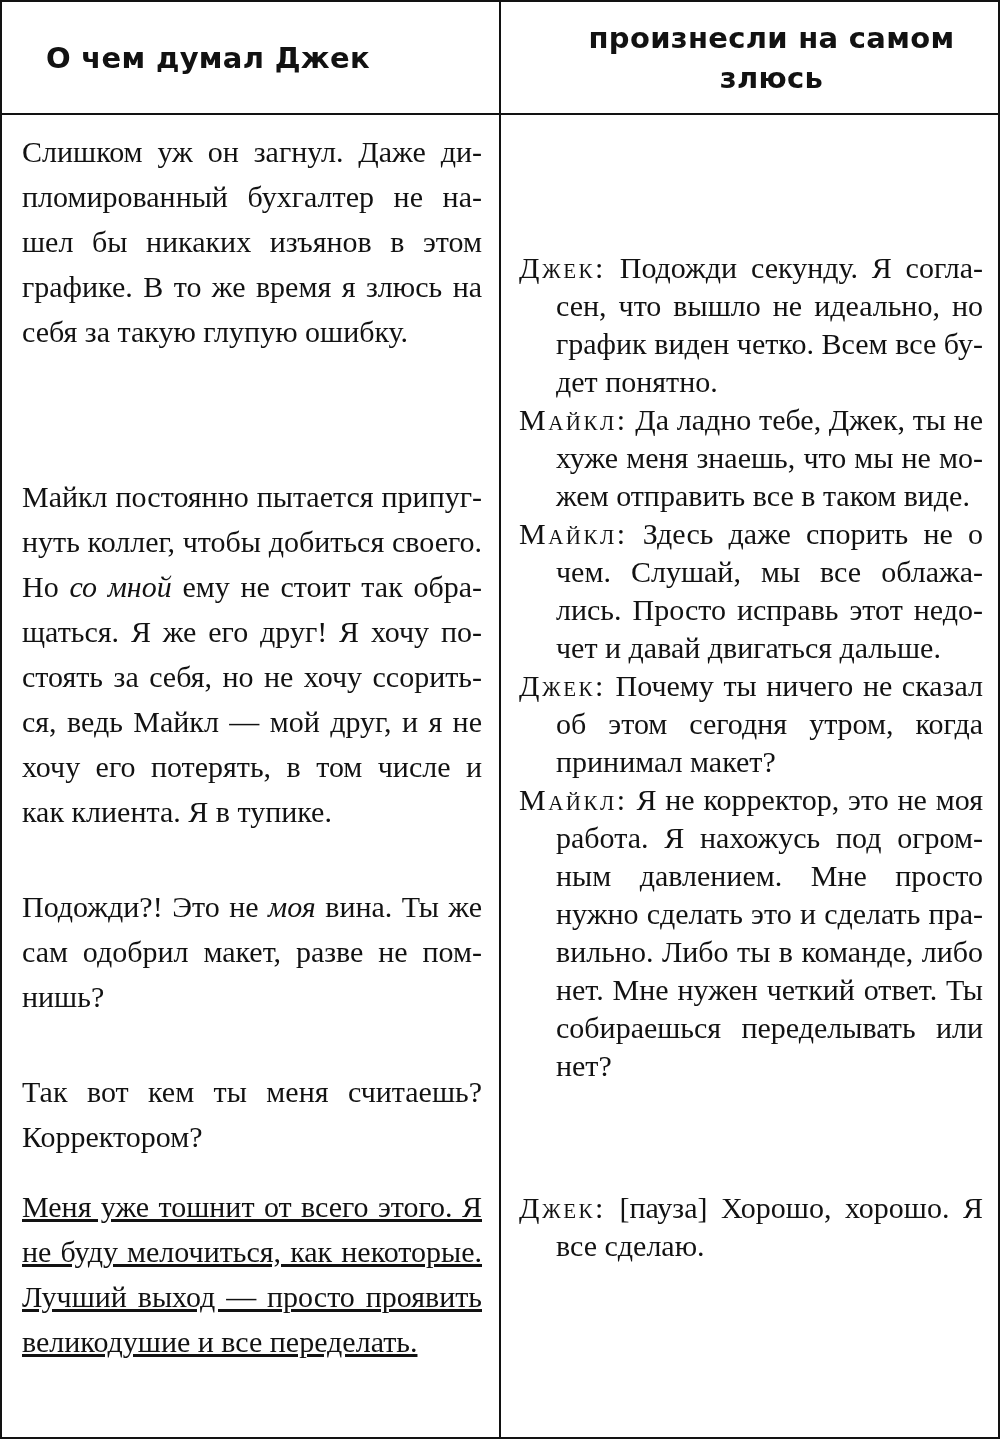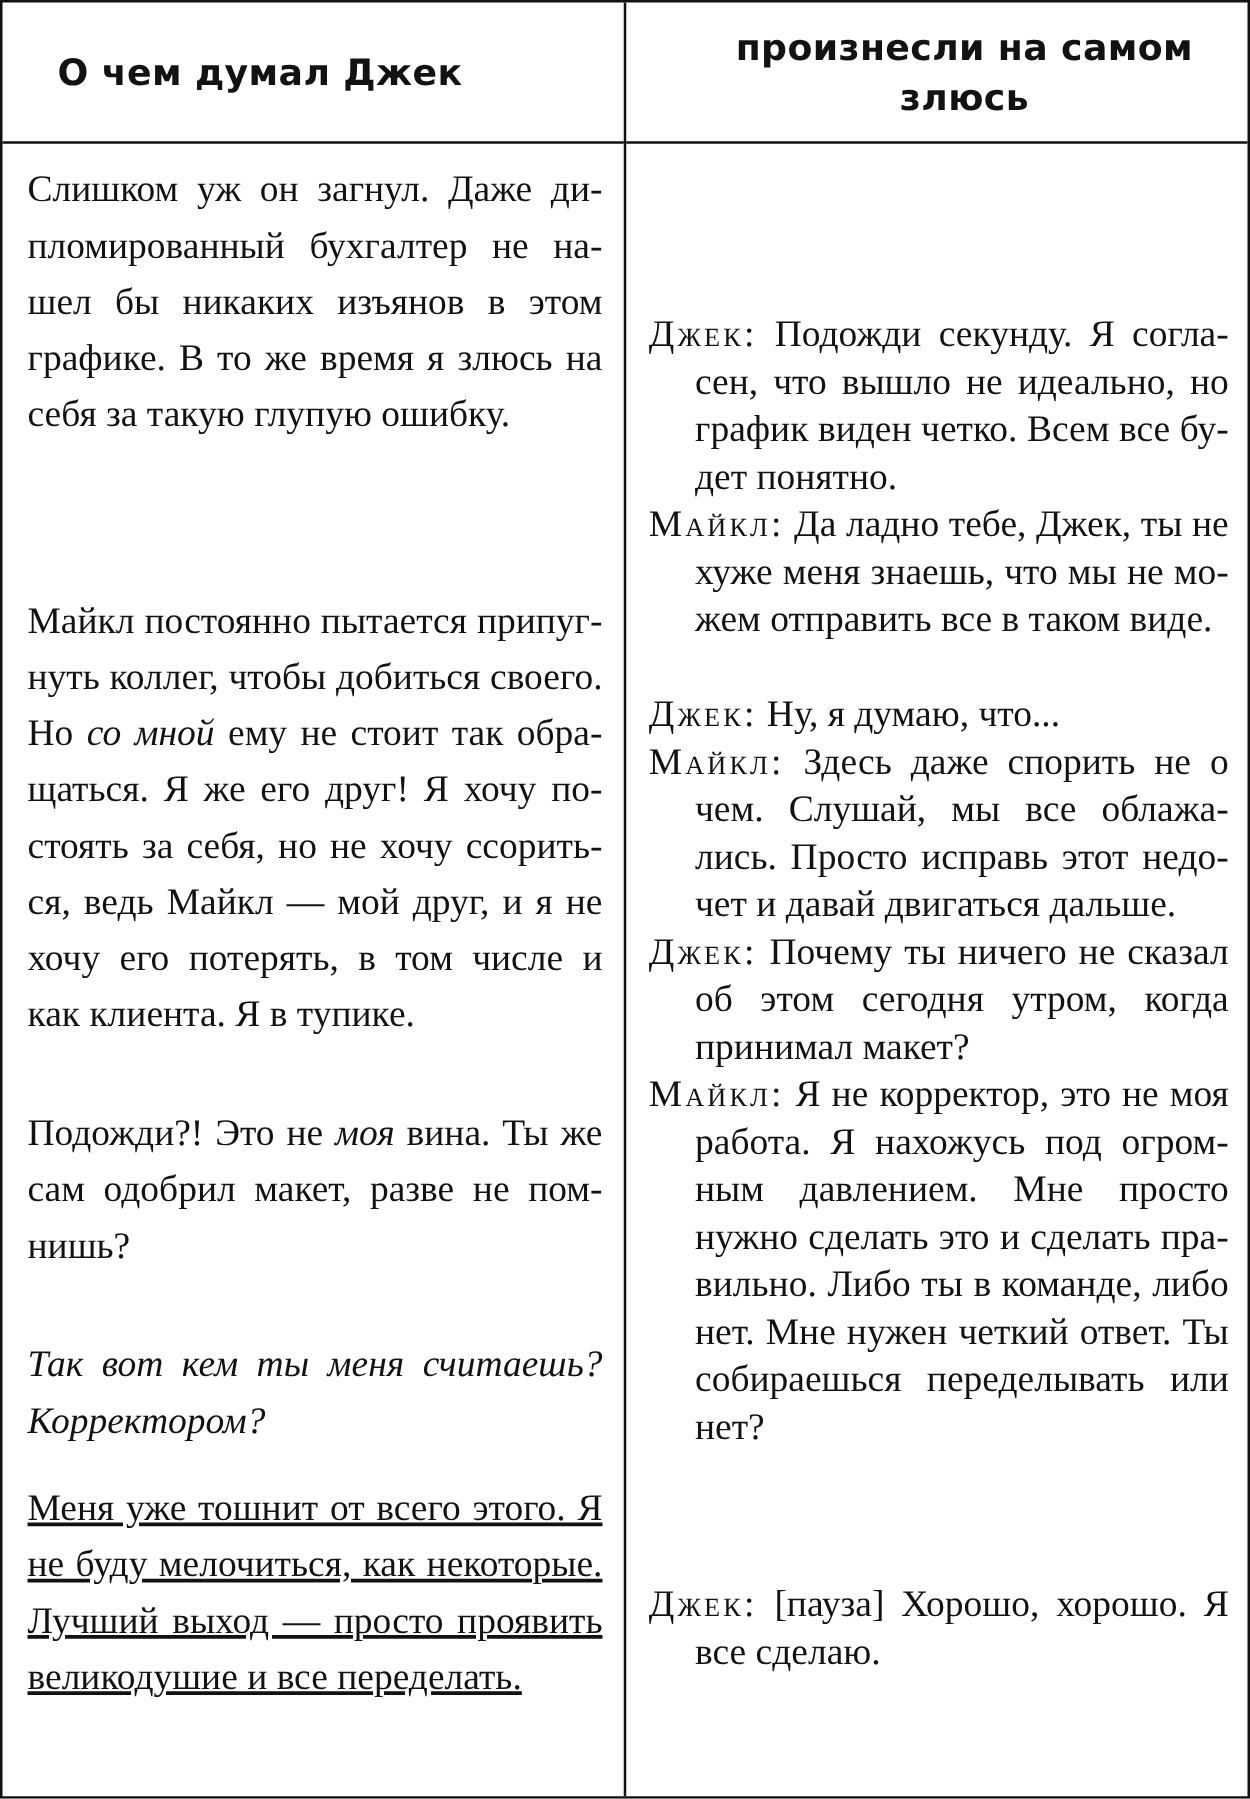--- a/index.html
+++ b/index.html
@@ -47,21 +47,21 @@
     text-align: justify;
     hyphens: manual;
   }
   .left .col-body  { padding: 0 17px 0 20px; line-height: 45px; }
   .right .col-body { padding: 0 15px 0 18px; line-height: 38px; }
 
   .para { margin: 0; }
   .p1 { margin-top: 14px; }
   .p2 { margin-top: 120px; }
   .p3 { margin-top: 50px; }
-  .p4 { margin-top: 50px; font-style: italic; }
+  .p4 { margin-top: 50px; }
   .p5 { margin-top: 25px; text-decoration: underline; }
 
   .entry {
     margin: 0;
     padding-left: 37px;
     text-indent: -37px;
   }
   .e1 { margin-top: 134px; }
   .e2 { margin-top: 0; }
   .e3 { margin-top: 38px; }
@@ -94,21 +94,20 @@
     </div>
   </section>
 
   <section class="col right">
     <header class="col-header">
       <span class="hline">произнесли на самом злюсь</span>
     </header>
     <div class="col-body">
       <p class="entry e1"><span class="speaker">Джек:</span><span> Подожди секунду. Я согла­сен, что вышло не иде­аль­но, но гра­фик ви­ден чет­ко. Всем все бу­дет по­нят­но.</span></p>
       <p class="entry e2"><span class="speaker">Майкл:</span><span> Да ладно тебе, Джек, ты не хуже меня зна­ешь, что мы не мо­жем от­пра­вить все в та­ком ви­де.</span></p>
-      <p class="entry e3"><span class="speaker">Джек:</span><span> Ну, я думаю, что...</span></p>
       <p class="entry e4"><span class="speaker">Майкл:</span><span> Здесь даже спорить не о чем. Слу­шай, мы все обла­жа­лись. Просто ис­правь этот не­до­чет и да­вай дви­гать­ся даль­ше.</span></p>
       <p class="entry e5"><span class="speaker">Джек:</span><span> Почему ты ничего не ска­зал об этом се­год­ня ут­ром, когда при­ни­мал ма­кет?</span></p>
       <p class="entry e6"><span class="speaker">Майкл:</span><span> Я не корректор, это не моя ра­бо­та. Я на­хо­жусь под ог­ром­ным дав­ле­ни­ем. Мне просто нуж­но сде­лать это и сде­лать пра­виль­но. Либо ты в ко­ман­де, либо нет. Мне ну­жен чет­кий от­вет. Ты со­би­ра­ешь­ся пе­ре­де­лы­вать или нет?</span></p>
       <p class="entry e7"><span class="speaker">Джек:</span><span> [пауза] Хорошо, хорошо. Я все сделаю.</span></p>
     </div>
   </section>
 
 </div>
 
 </body></html>

